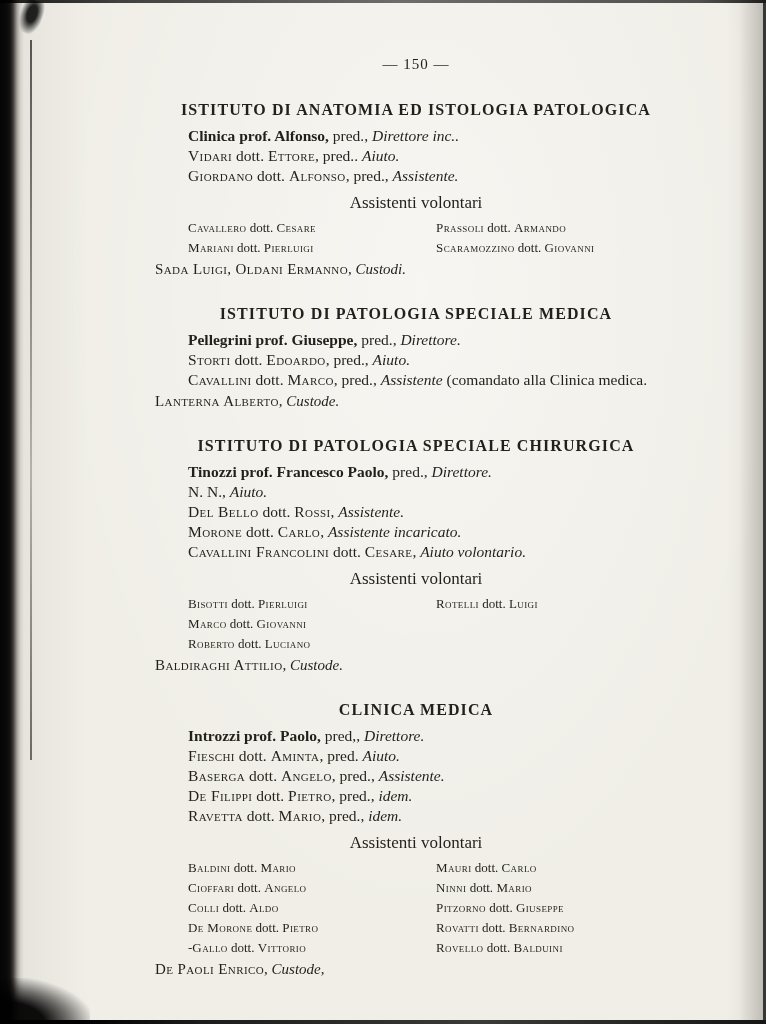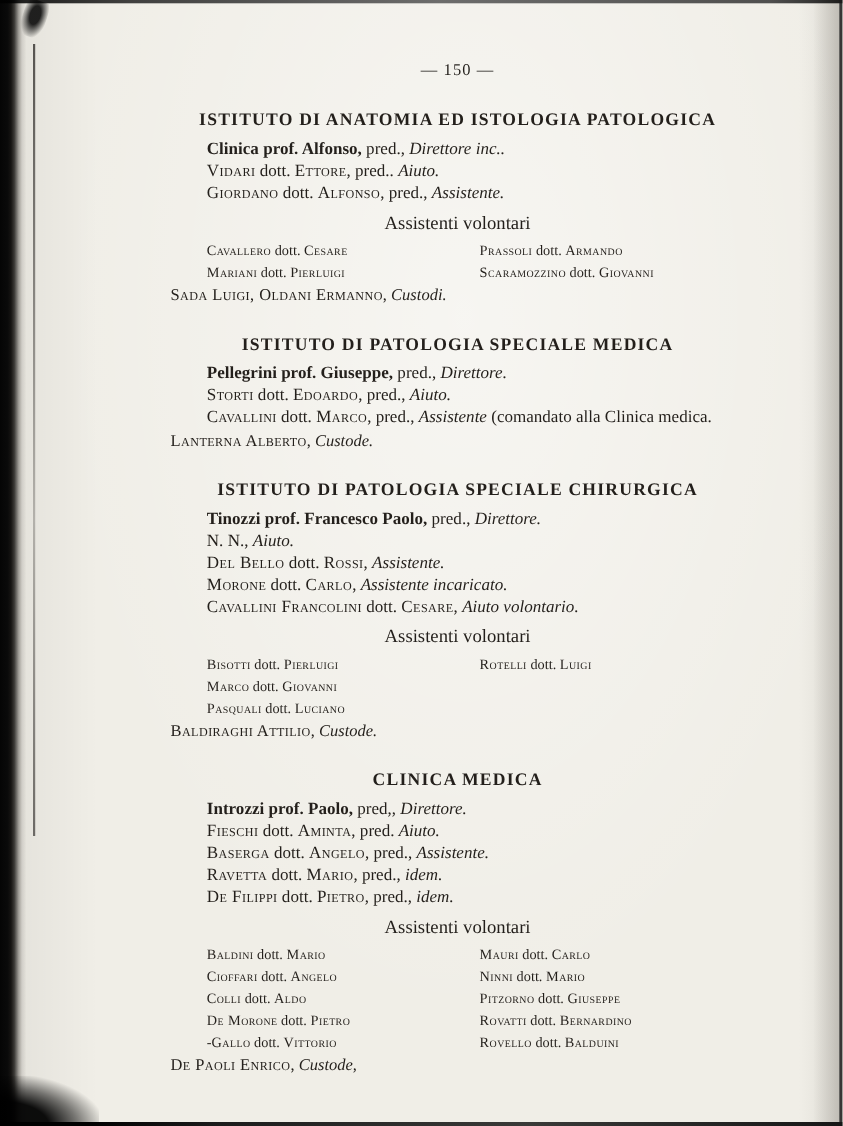--- a/index.html
+++ b/index.html
@@ -121,35 +121,35 @@
         <p class="staff-line"><span class="seg bold">Tinozzi prof. Francesco Paolo,</span><span class="seg plain"> pred., </span><span class="seg italic">Direttore.</span></p>
         <p class="staff-line"><span class="seg plain">N. N., </span><span class="seg italic">Aiuto.</span></p>
         <p class="staff-line"><span class="seg sc">Del Bello</span><span class="seg plain"> dott. </span><span class="seg sc">Rossi</span><span class="seg plain">, </span><span class="seg italic">Assistente.</span></p>
         <p class="staff-line"><span class="seg sc">Morone</span><span class="seg plain"> dott. </span><span class="seg sc">Carlo</span><span class="seg plain">, </span><span class="seg italic">Assistente incaricato.</span></p>
         <p class="staff-line"><span class="seg sc">Cavallini Francolini</span><span class="seg plain"> dott. </span><span class="seg sc">Cesare</span><span class="seg plain">, </span><span class="seg italic">Aiuto volontario.</span></p>
         <div class="sub">Assistenti volontari</div>
         <div class="columns">
           <div class="col col-left">
             <p class="vol-line"><span class="seg sc">Bisotti</span><span class="seg plain"> dott. </span><span class="seg sc">Pierluigi</span></p>
             <p class="vol-line"><span class="seg sc">Marco</span><span class="seg plain"> dott. </span><span class="seg sc">Giovanni</span></p>
-            <p class="vol-line"><span class="seg sc">Pasquali</span><span class="seg plain"> dott. </span><span class="seg sc">Luciano</span></p>
+            <p class="vol-line"><span class="seg sc">Roberto</span><span class="seg plain"> dott. </span><span class="seg sc">Luciano</span></p>
           </div>
           <div class="col col-right">
             <p class="vol-line"><span class="seg sc">Rotelli</span><span class="seg plain"> dott. </span><span class="seg sc">Luigi</span></p>
           </div>
         </div>
         <p class="custodian-line"><span class="seg sc">Baldiraghi Attilio</span><span class="seg plain">, </span><span class="seg italic">Custode.</span></p>
       </section>
       <section class="institute">
         <h2 class="section-title">CLINICA MEDICA</h2>
         <p class="staff-line"><span class="seg bold">Introzzi prof. Paolo,</span><span class="seg plain"> pred,, </span><span class="seg italic">Direttore.</span></p>
         <p class="staff-line"><span class="seg sc">Fieschi</span><span class="seg plain"> dott. </span><span class="seg sc">Aminta</span><span class="seg plain">, pred. </span><span class="seg italic">Aiuto.</span></p>
         <p class="staff-line"><span class="seg sc">Baserga</span><span class="seg plain"> dott. </span><span class="seg sc">Angelo</span><span class="seg plain">, pred., </span><span class="seg italic">Assistente.</span></p>
+        <p class="staff-line"><span class="seg sc">De Filippi</span><span class="seg plain"> dott. </span><span class="seg sc">Pietro</span><span class="seg plain">, pred., </span><span class="seg italic">idem.</span></p>
         <p class="staff-line"><span class="seg sc">Ravetta</span><span class="seg plain"> dott. </span><span class="seg sc">Mario</span><span class="seg plain">, pred., </span><span class="seg italic">idem.</span></p>
-        <p class="staff-line"><span class="seg sc">De Filippi</span><span class="seg plain"> dott. </span><span class="seg sc">Pietro</span><span class="seg plain">, pred., </span><span class="seg italic">idem.</span></p>
         <div class="sub">Assistenti volontari</div>
         <div class="columns">
           <div class="col col-left">
             <p class="vol-line"><span class="seg sc">Baldini</span><span class="seg plain"> dott. </span><span class="seg sc">Mario</span></p>
             <p class="vol-line"><span class="seg sc">Cioffari</span><span class="seg plain"> dott. </span><span class="seg sc">Angelo</span></p>
             <p class="vol-line"><span class="seg sc">Colli</span><span class="seg plain"> dott. </span><span class="seg sc">Aldo</span></p>
             <p class="vol-line"><span class="seg sc">De Morone</span><span class="seg plain"> dott. </span><span class="seg sc">Pietro</span></p>
             <p class="vol-line"><span class="seg plain">-</span><span class="seg sc">Gallo</span><span class="seg plain"> dott. </span><span class="seg sc">Vittorio</span></p>
           </div>
           <div class="col col-right">

